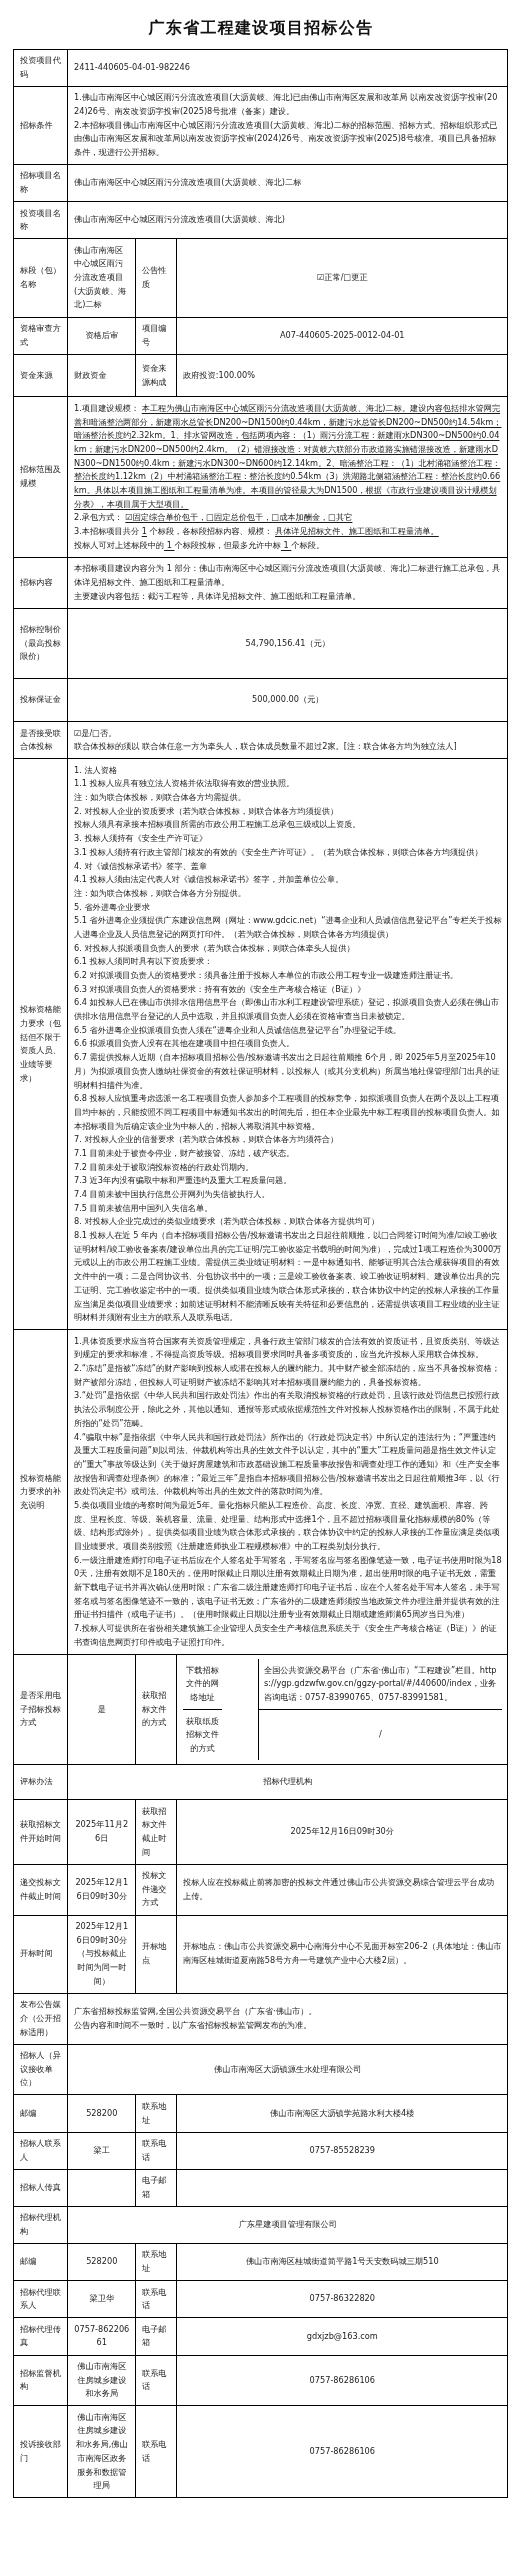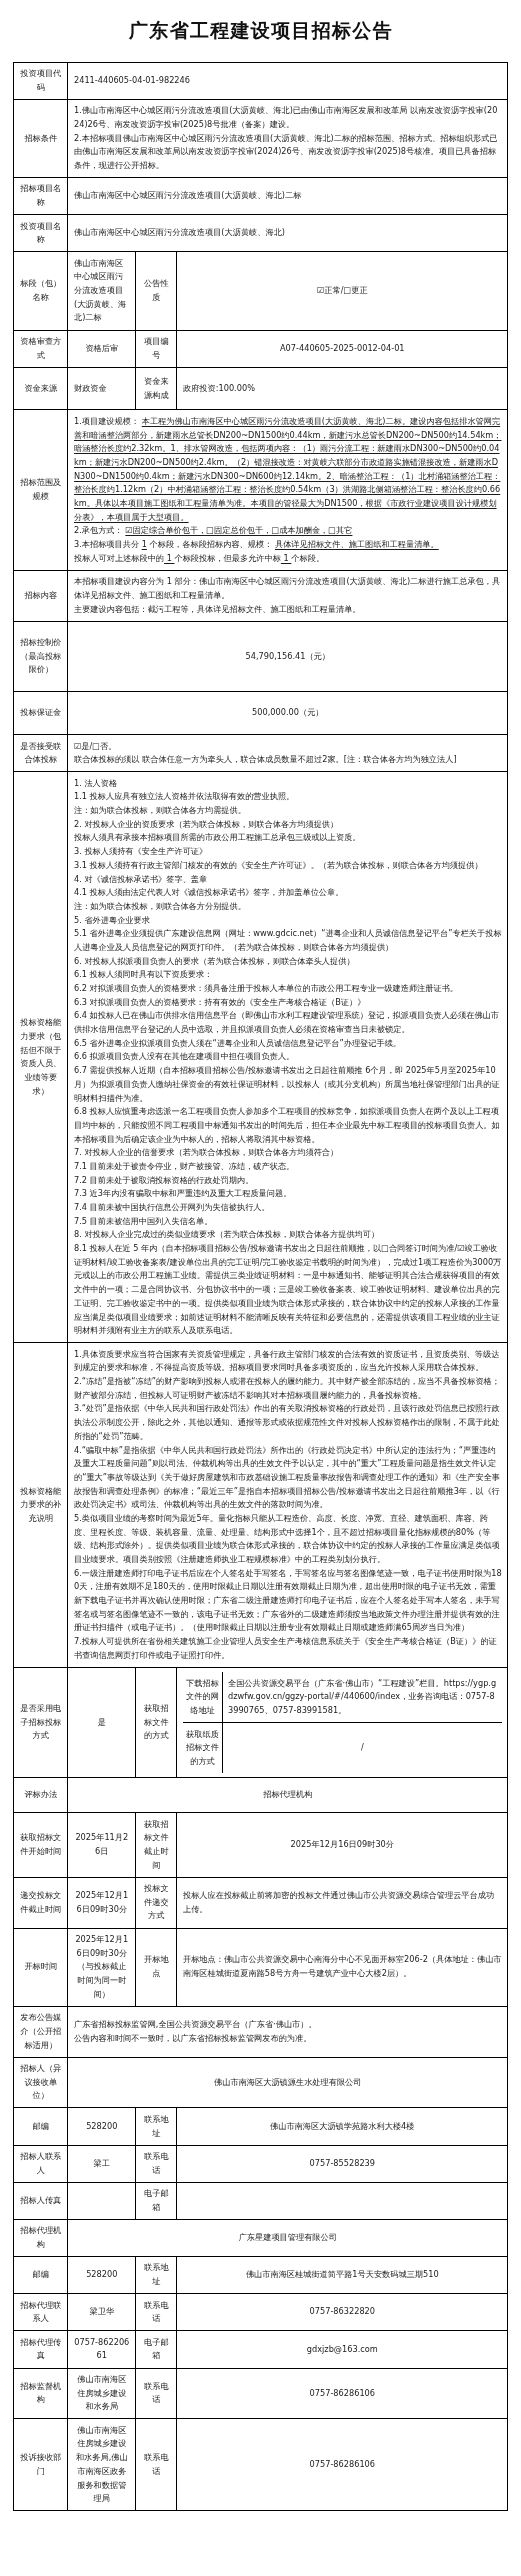--- a/index.html
+++ b/index.html
@@ -1,33 +1,33 @@
 <!DOCTYPE html>
 <html style="font-size:10px"><head>
 <meta charset="utf-8">
 <style>
   html,body{margin:0;padding:0;background:#fff;}
   body{width:522px;font-family:"DejaVu Sans","Liberation Sans",sans-serif;color:#1b1b1b;}
   .page{padding:7.6px 13.3px 23px 13.3px;}
-  .doc-title{text-align:center;font-size:19px;font-weight:700;letter-spacing:1.3px;margin:10px 0 18px 0;color:#111;}
+  .doc-title{text-align:center;font-size:16px;font-weight:700;letter-spacing:1.3px;margin:10px 0 10px 0;color:#111;}
   table.doc{border-collapse:collapse;width:495px;table-layout:fixed;}
   table.doc td{border:0.6px solid #000;font-size:8.2px;line-height:1.67;padding:4.4px 5.7px;vertical-align:middle;word-break:break-all;}
-  td.lbl{text-align:center;padding:4.4px 2.5px;}
+  td.lbl{padding:4.4px 2.5px;}
   .center{text-align:center;}
   .u{text-decoration:underline;text-underline-offset:1.9px;}
   .line{margin:0;}
   .para{margin:0;}
   td.h-tall{height:61px;}
   td.h-mid{height:33px;}
   td.h-row{height:25px;}
   td.nopad{padding:0;}
   .subgrid{display:grid;grid-template-columns:39px 1fr;}
   .subgrid>div{padding:4.4px 5px;}
   .sub-lbl{text-align:center;padding:4.4px 1.9px !important;display:flex;align-items:center;justify-content:center;}
-  .sub-val{border-left:0.6px solid #000;}
+  .sub-val{border-left:0.6px solid #000;margin-left:36px;}
   .sub-top{border-top:0.6px solid #000;}
   .sub-center{display:flex;align-items:center;justify-content:center;}
 </style>
 </head>
 <body>
 
 <div class="page">
   <div class="doc-title">广东省工程建设项目招标公告</div>
 
   <table class="doc">

